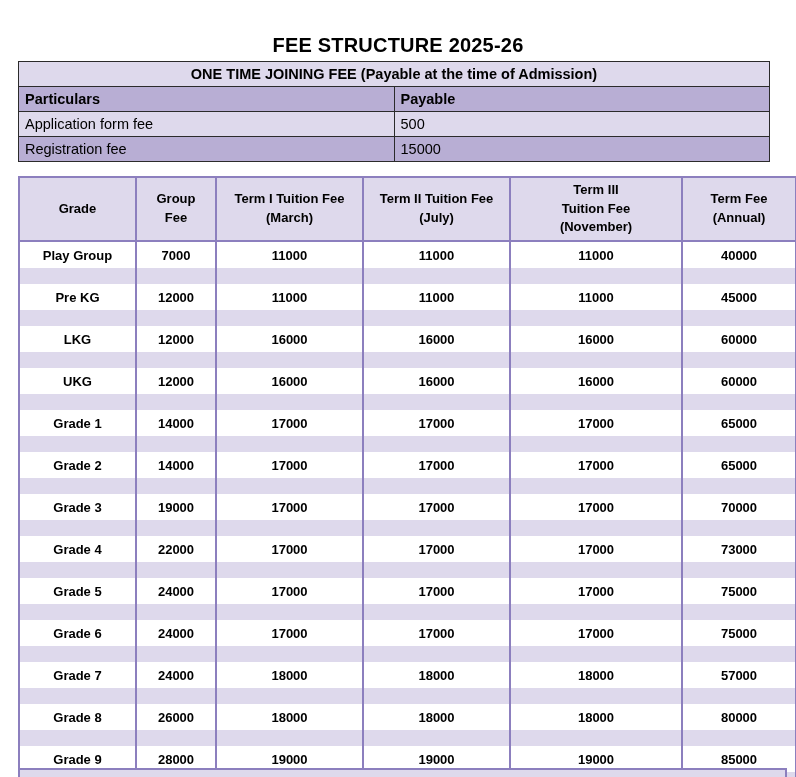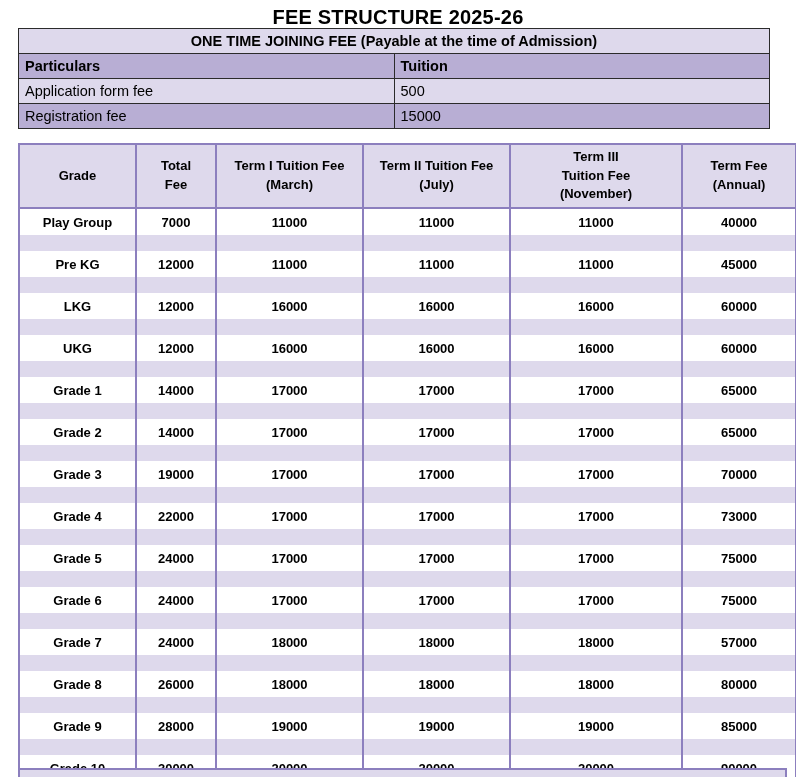--- a/index.html
+++ b/index.html
@@ -16,21 +16,23 @@
     position: relative;
   }
 
   
   .doc-title {
     text-align: center;
     font-size: 20px;
     font-weight: bold;
     letter-spacing: 0.2px;
     padding-top: 6px;
+    padding-bottom: 5px;
     line-height: 1.1;
+    margin-top: 28px;
   }
 
   
   .joining-wrap {
     margin: 0 0 0 18px;
     width: 752px;
     border-radius: 19px;
   }
   table.joining {
     border-collapse: collapse;
@@ -123,21 +125,21 @@
 <div class="doc-title">FEE STRUCTURE 2025-26</div>
 
 <div class="joining-wrap">
   <table class="joining">
     <tbody>
       <tr>
         <td class="jf-light jf-title" colspan="2">ONE TIME JOINING FEE (Payable at the time of Admission)</td>
       </tr>
       <tr>
         <td class="jf-dark jf-bold col-particulars">Particulars</td>
-        <td class="jf-dark jf-bold">Tuition</td>
+        <td class="jf-dark jf-bold">Payable</td>
       </tr>
       <tr>
         <td class="jf-light col-particulars">Application form fee</td>
         <td class="jf-light">500</td>
       </tr>
       <tr>
         <td class="jf-dark col-particulars">Registration fee</td>
         <td class="jf-dark">15000</td>
       </tr>
     </tbody>
@@ -145,21 +147,21 @@
 </div>
 
 <div class="main-wrap">
   <table class="feetable">
     <thead>
       <tr>
         <th class="c-grade">
           <div>Grade</div>
         </th>
         <th class="c-annual">
-          <div>Total</div>
+          <div>Group</div>
           <div>Fee</div>
         </th>
         <th class="c-t1">
           <div>Term I Tuition Fee</div>
           <div>(March)</div>
         </th>
         <th class="c-t2">
           <div>Term II Tuition Fee</div>
           <div>(July)</div>
         </th>

